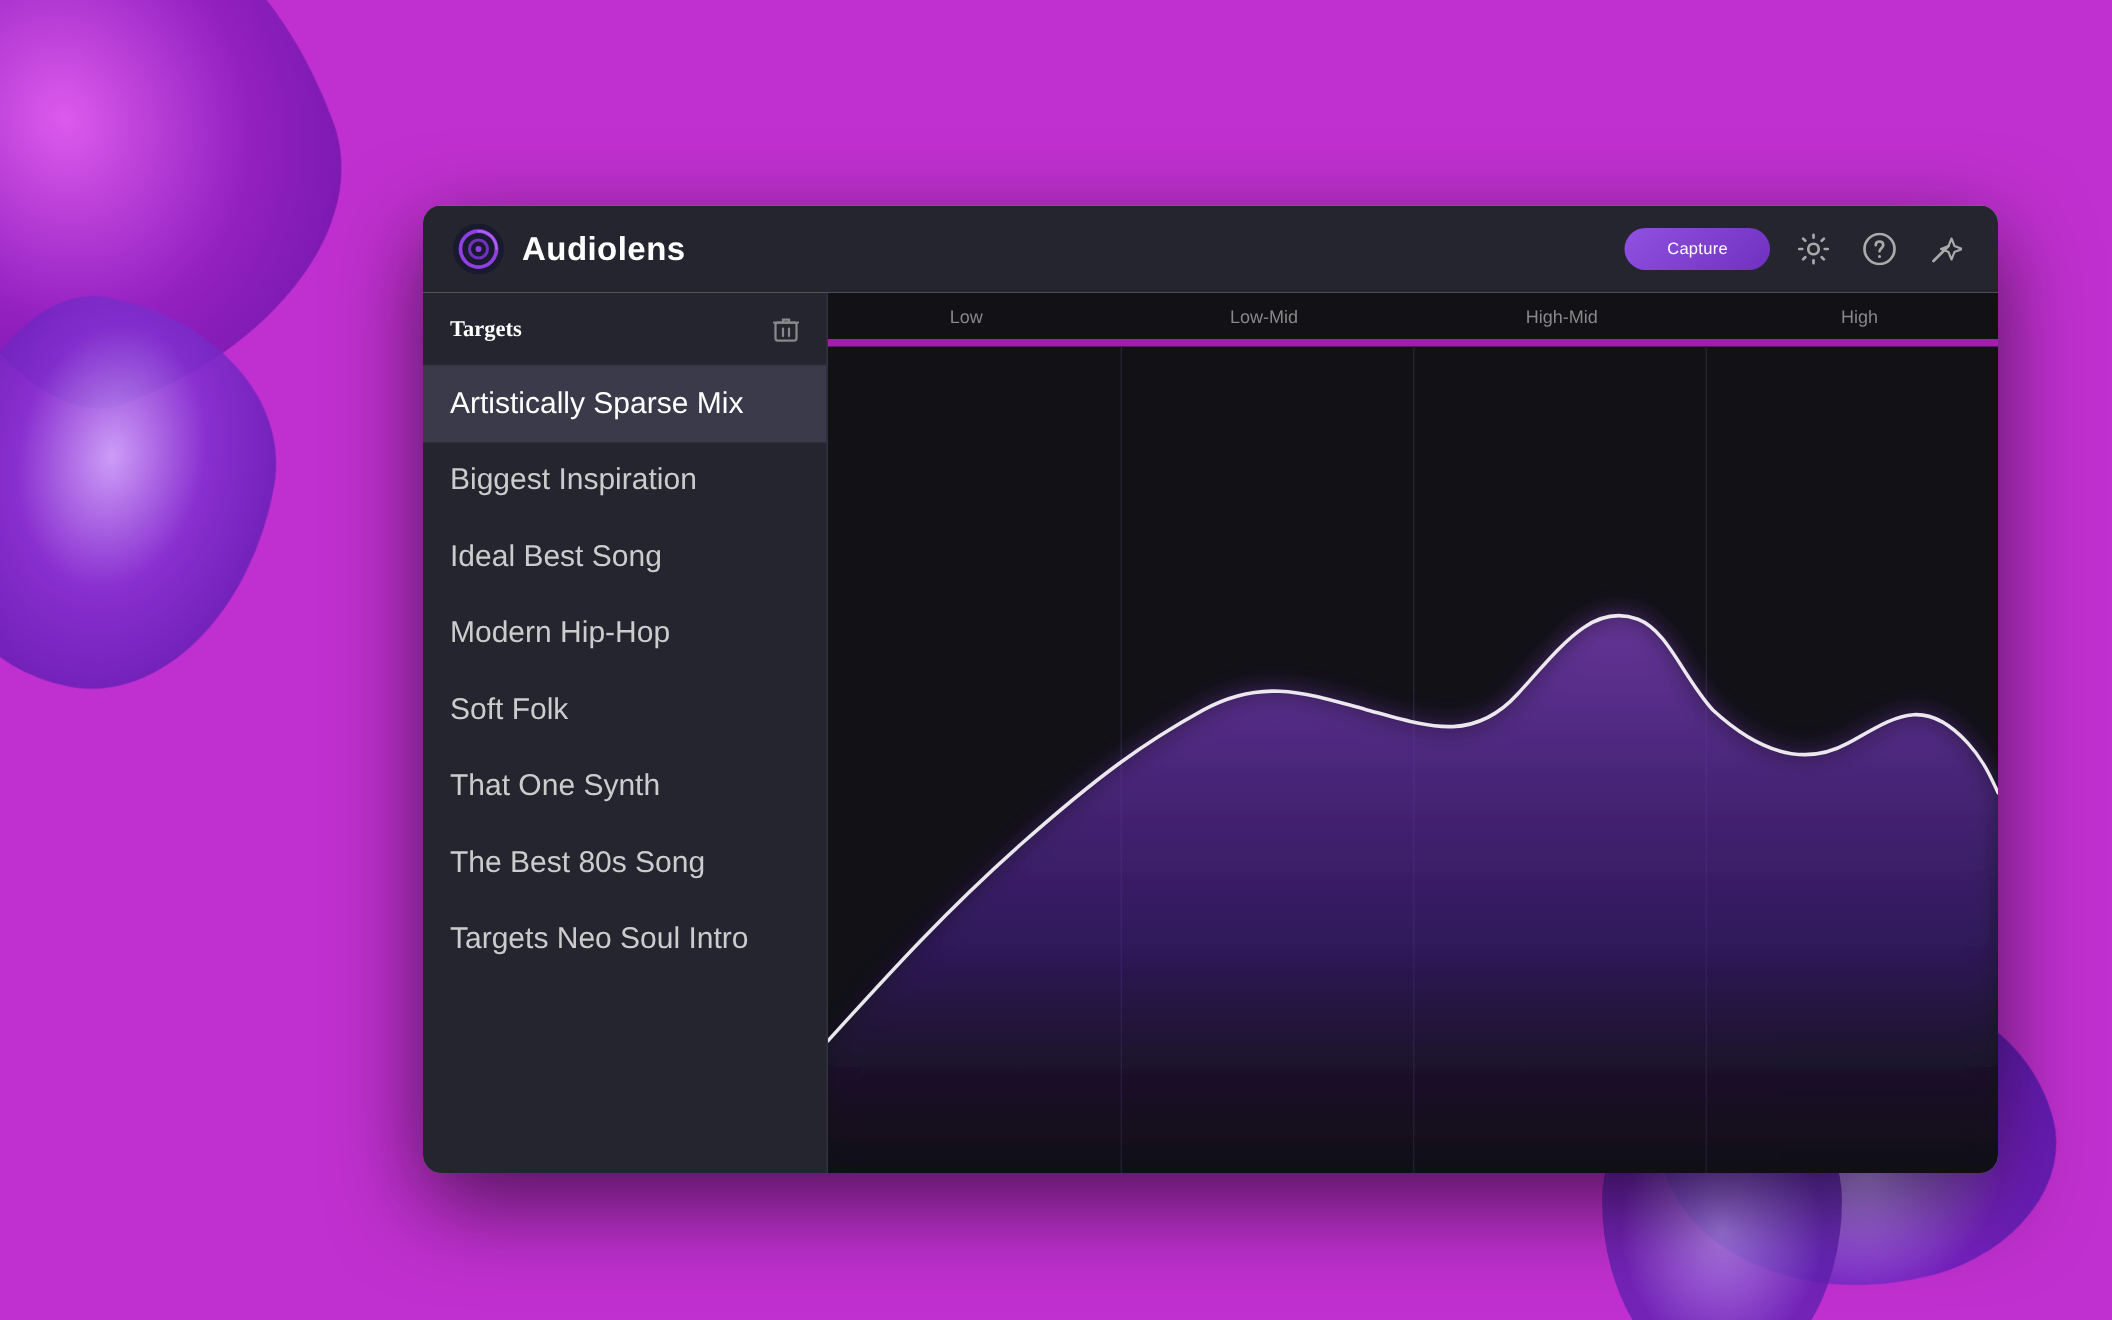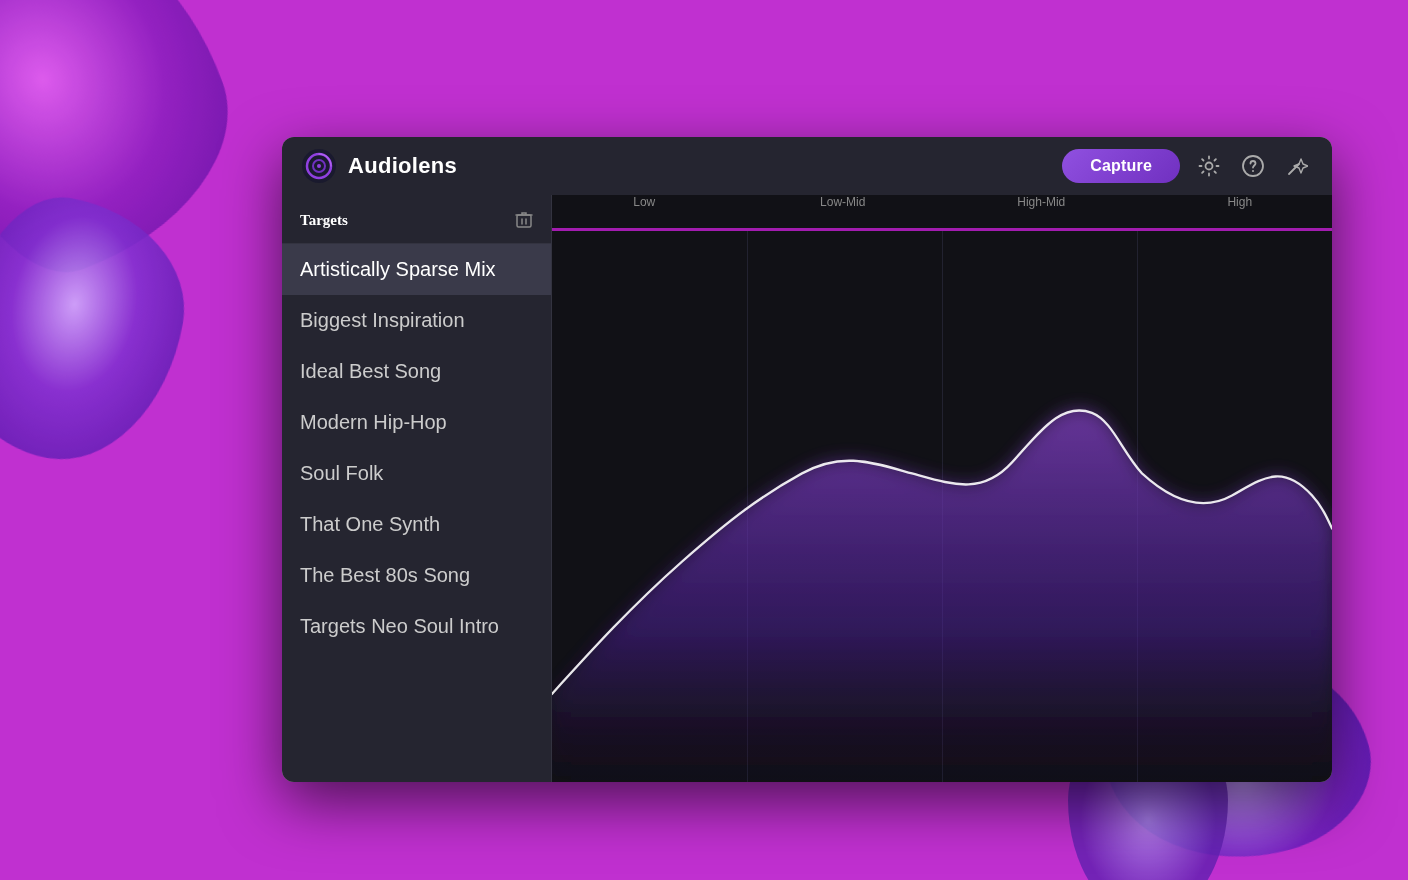--- a/index.html
+++ b/index.html
@@ -104,22 +104,22 @@
       align-items: center;
       gap: 14px;
     }
 
     .capture-btn {
       background: linear-gradient(135deg, #9050e0, #7030c0);
       color: #ffffff;
       border: none;
       border-radius: 20px;
       padding: 8px 28px;
-      font-size: 16px;
-      font-weight: 700;
+      font-size: 11px;
+      font-weight: 400;
       cursor: pointer;
       letter-spacing: 0.2px;
     }
 
     .icon-btn {
       background: none;
       border: none;
       cursor: pointer;
       color: #aaaaaa;
       display: flex;
@@ -199,21 +199,22 @@
       overflow: hidden;
     }
 
     .freq-labels {
       position: absolute;
       top: 0;
       left: 0;
       right: 0;
       height: 36px;
       display: flex;
-      border-bottom: 3px solid #a21caf;
+      align-items: center;
+      border-bottom: 5px solid #a21caf;
       gap: 14px;
     }
 
     .freq-label {
       color: #888;
       font-size: 12px;
       text-align: center;
       flex: 1;
       position: relative;
     }
@@ -298,21 +299,21 @@
             <path d="M1 4h16M7 4V2h4v2" stroke="#888" stroke-width="1.5" stroke-linecap="round"></path>
             <path d="M7 8v5M11 8v5" stroke="#888" stroke-width="1.5" stroke-linecap="round"></path>
           </svg>
         </button>
       </div>
       <div class="target-list" id="target-list">
       <div class="target-item active">Artistically Sparse Mix</div>
           <div class="target-item">Biggest Inspiration</div>
           <div class="target-item">Ideal Best Song</div>
           <div class="target-item">Modern Hip-Hop</div>
-          <div class="target-item">Soul Folk</div>
+          <div class="target-item">Soft Folk</div>
           <div class="target-item">That One Synth</div>
           <div class="target-item">The Best 80s Song</div>
           <div class="target-item">Targets Neo Soul Intro</div>
         </div>
     </div>
 
     <div class="spectrum-area">
 
       <div class="freq-labels" id="freq-labels">
       <span class="freq-label">Low</span>

